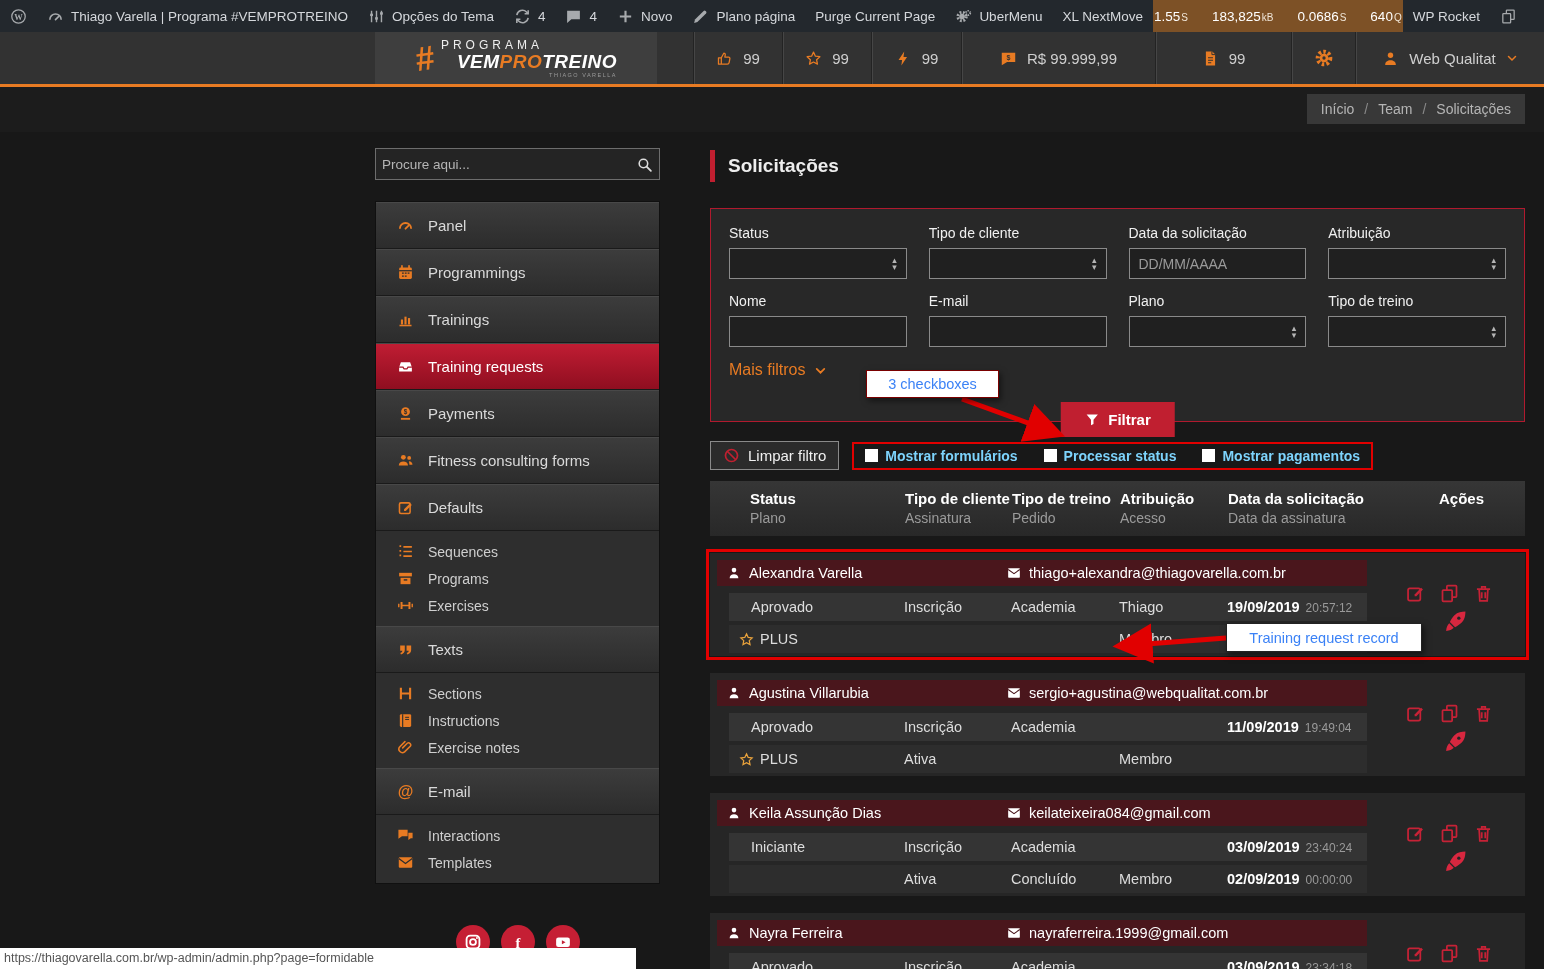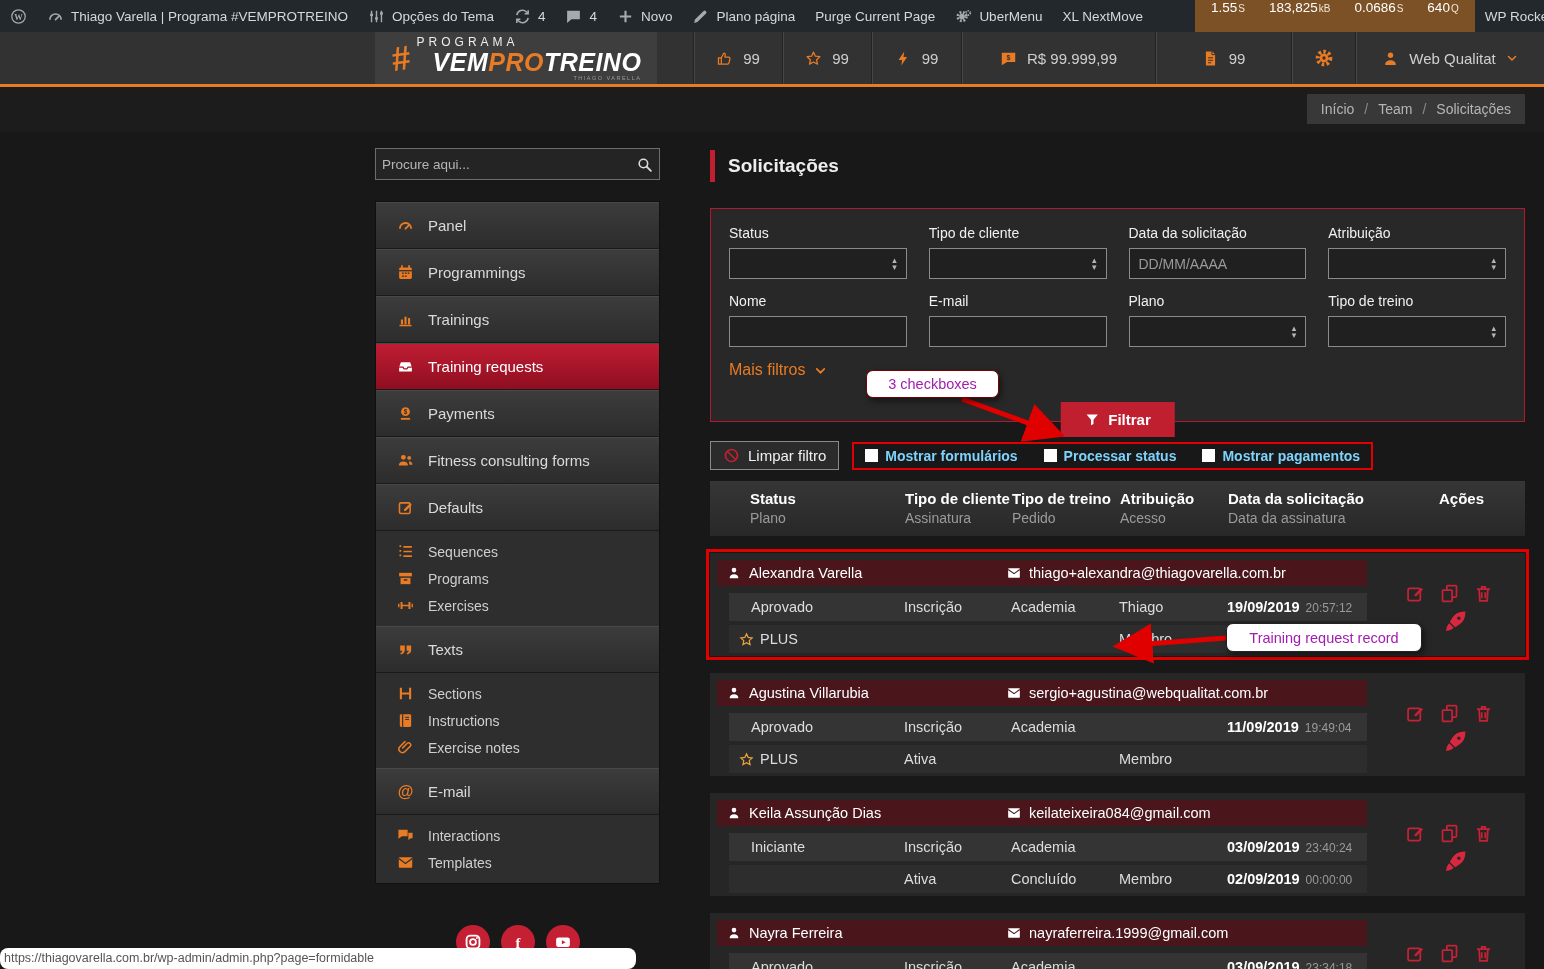--- a/index.html
+++ b/index.html
@@ -5,31 +5,31 @@
   * { margin:0; padding:0; box-sizing:border-box; }
   html,body { background:#000; }
   body { font-family:"Liberation Sans", sans-serif; }
   #app { position:relative; width:1544px; height:969px; overflow:hidden; background:#181818; }
 
   
   .adminbar { position:absolute; top:0; left:0; width:1544px; height:32px; background:#23282d;
     display:flex; align-items:stretch; color:#d5d8dc; font-size:13.5px; white-space:nowrap; overflow:hidden; }
   .ab-item { display:flex; align-items:center; gap:7px; padding:0 10px; cursor:pointer; }
   .ab-item .ic { color:#a7aaad; }
-  .ab-qm { display:flex; gap:24px; padding:0 16px; background:#7d5126; color:#fff;margin-left:42px; }
+  .ab-qm { display:flex; align-items:center; gap:24px; padding:0 1px; background:#7d5126; color:#fff; }
   .qm-m small { font-size:10px; margin-left:1px; color:#f0e6d8; }
 
   
   .site-header { position:absolute; top:32px; left:0; width:1544px; height:55px; background:#323232;
     border-bottom:3px solid #e87b23; }
   .logo-block { position:absolute; left:375px; top:0; width:282px; height:52px; background:#3e3e3e;
     display:flex; align-items:center; justify-content:center; gap:7px; }
   .logo-hash { color:#e87b23; font-size:34px; font-weight:bold; font-style:italic; transform:rotate(-8deg); line-height:1; }
   .logo-l1 { color:#eee; font-size:12px; letter-spacing:4px; }
-  .logo-l2 { color:#fff; font-size:25px; font-weight:bold; font-style:italic; letter-spacing:.5px; line-height:1.05;margin-left:16px; }
+  .logo-l2 { color:#fff; font-size:19px; font-weight:bold; font-style:italic; letter-spacing:.5px; line-height:1.05;margin-left:16px; }
   .logo-l2 .pro { color:#e87b23; }
   .logo-l3 { color:#9b9b9b; font-size:5.5px; letter-spacing:1.5px; text-align:right; }
   .hdr-stats { position:absolute; left:693px; top:0; right:0; height:52px; display:flex; }
   .stat { display:flex; align-items:center; justify-content:center; gap:10px; color:#cfcfcf; font-size:15px;
     border-left:1px solid #232323; box-shadow:inset 1px 0 0 #464646; cursor:pointer; }
   .stat .ic { color:#e87b23; }
   .stat.s89 { width:89px; } .stat.s90 { width:90px; } .stat.s194 { width:194px; }
   .stat.s136 { width:136px; } .stat.s64 { width:64px; } .stat.s189 { flex:1; }
   .chev { color:#c9c9c9; }
 
@@ -109,28 +109,28 @@
   .datecell small { color:#9a9a9a; font-size:12px; margin-left:6px; }
   .pluscell { display:flex; align-items:center; gap:6px; }
   .pluscell .ic { width:15px; height:15px; color:#e8a23c; }
   .actions { position:absolute; right:30px; top:30px; width:92px; display:flex; flex-direction:column;
     align-items:center; gap:5px; }
   .arow { display:flex; gap:13px; }
   .aic { width:21px; height:21px; color:#c62236; cursor:pointer; }
   .rocket { width:25px; height:25px; color:#d8273f; margin-left:12px; cursor:pointer; }
 
   
-  .ann { position:absolute; background:#fff; color:#a21caf; font-size:14.5px; display:flex; align-items:center;
-    justify-content:center; box-shadow:2px 3px 6px rgba(0,0,0,.5); z-index:6;border-radius:7px; }
+  .ann { position:absolute; background:#fff; color:#3b82f6; font-size:14.5px; display:flex; align-items:center;
+    justify-content:center; box-shadow:2px 3px 6px rgba(0,0,0,.5); z-index:6; }
   .ann1 { left:156px; top:230px; width:133px; height:28px; border:1px solid #7a0000; }
   .ann2 { left:516px; top:483px; width:196px; height:29px; border:1px solid #222; }
   .arrows { position:absolute; left:0; top:0; pointer-events:none; z-index:5; }
 
   .statusbar { position:absolute; left:0; bottom:0; width:636px; height:21px; background:#fff; color:#555;
-    font-size:12.5px; line-height:21px; padding-left:4px; z-index:10;border-radius:8px; }
+    font-size:12.5px; line-height:21px; padding-left:4px; z-index:10; }
 </style>
 </head>
 <body>
 
 <div id="app">
 
   <div class="adminbar">
     <span class="ab-item">
       <svg class="ic" viewBox="0 0 24 24">
           <circle cx="12" cy="12" r="9.5" fill="none" stroke="currentColor" stroke-width="1.8"></circle>

